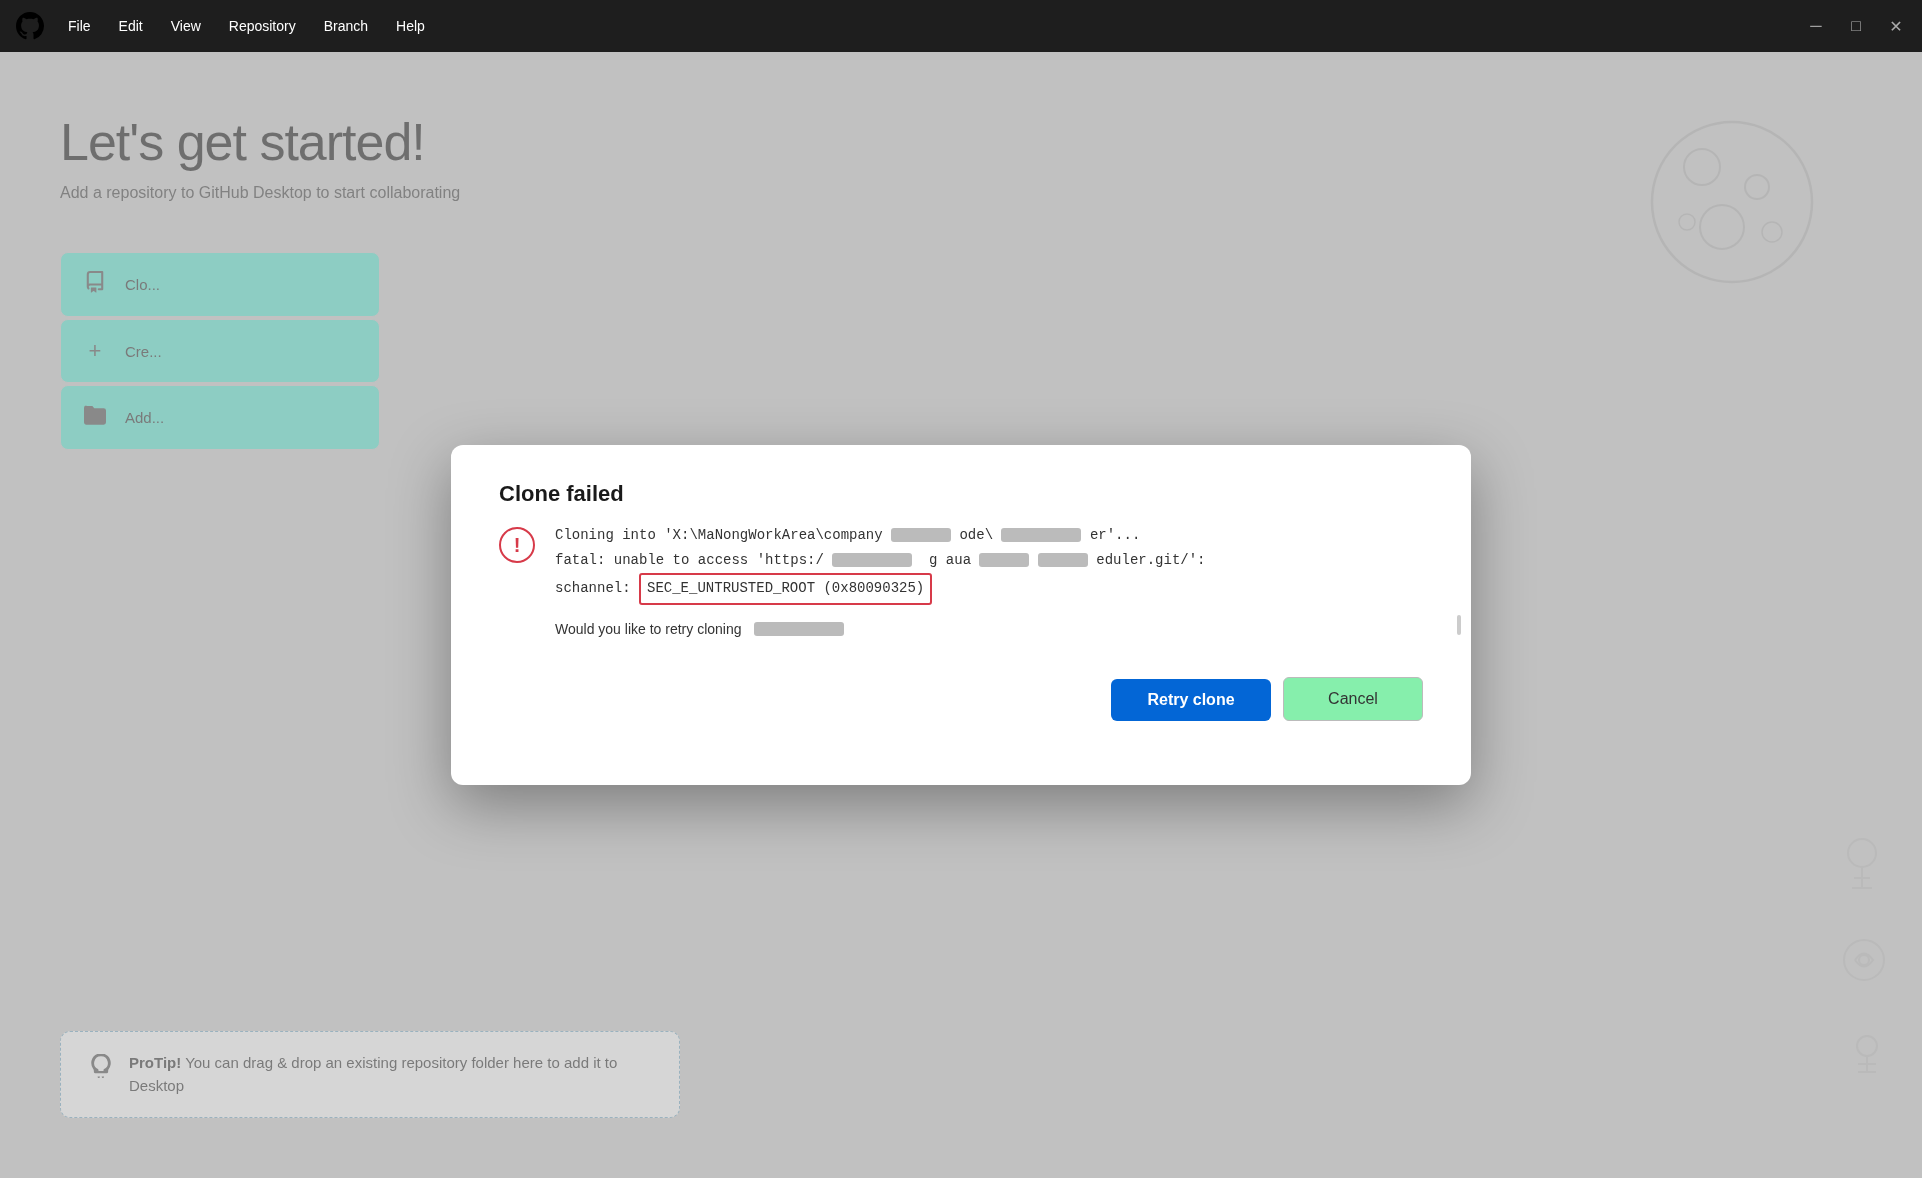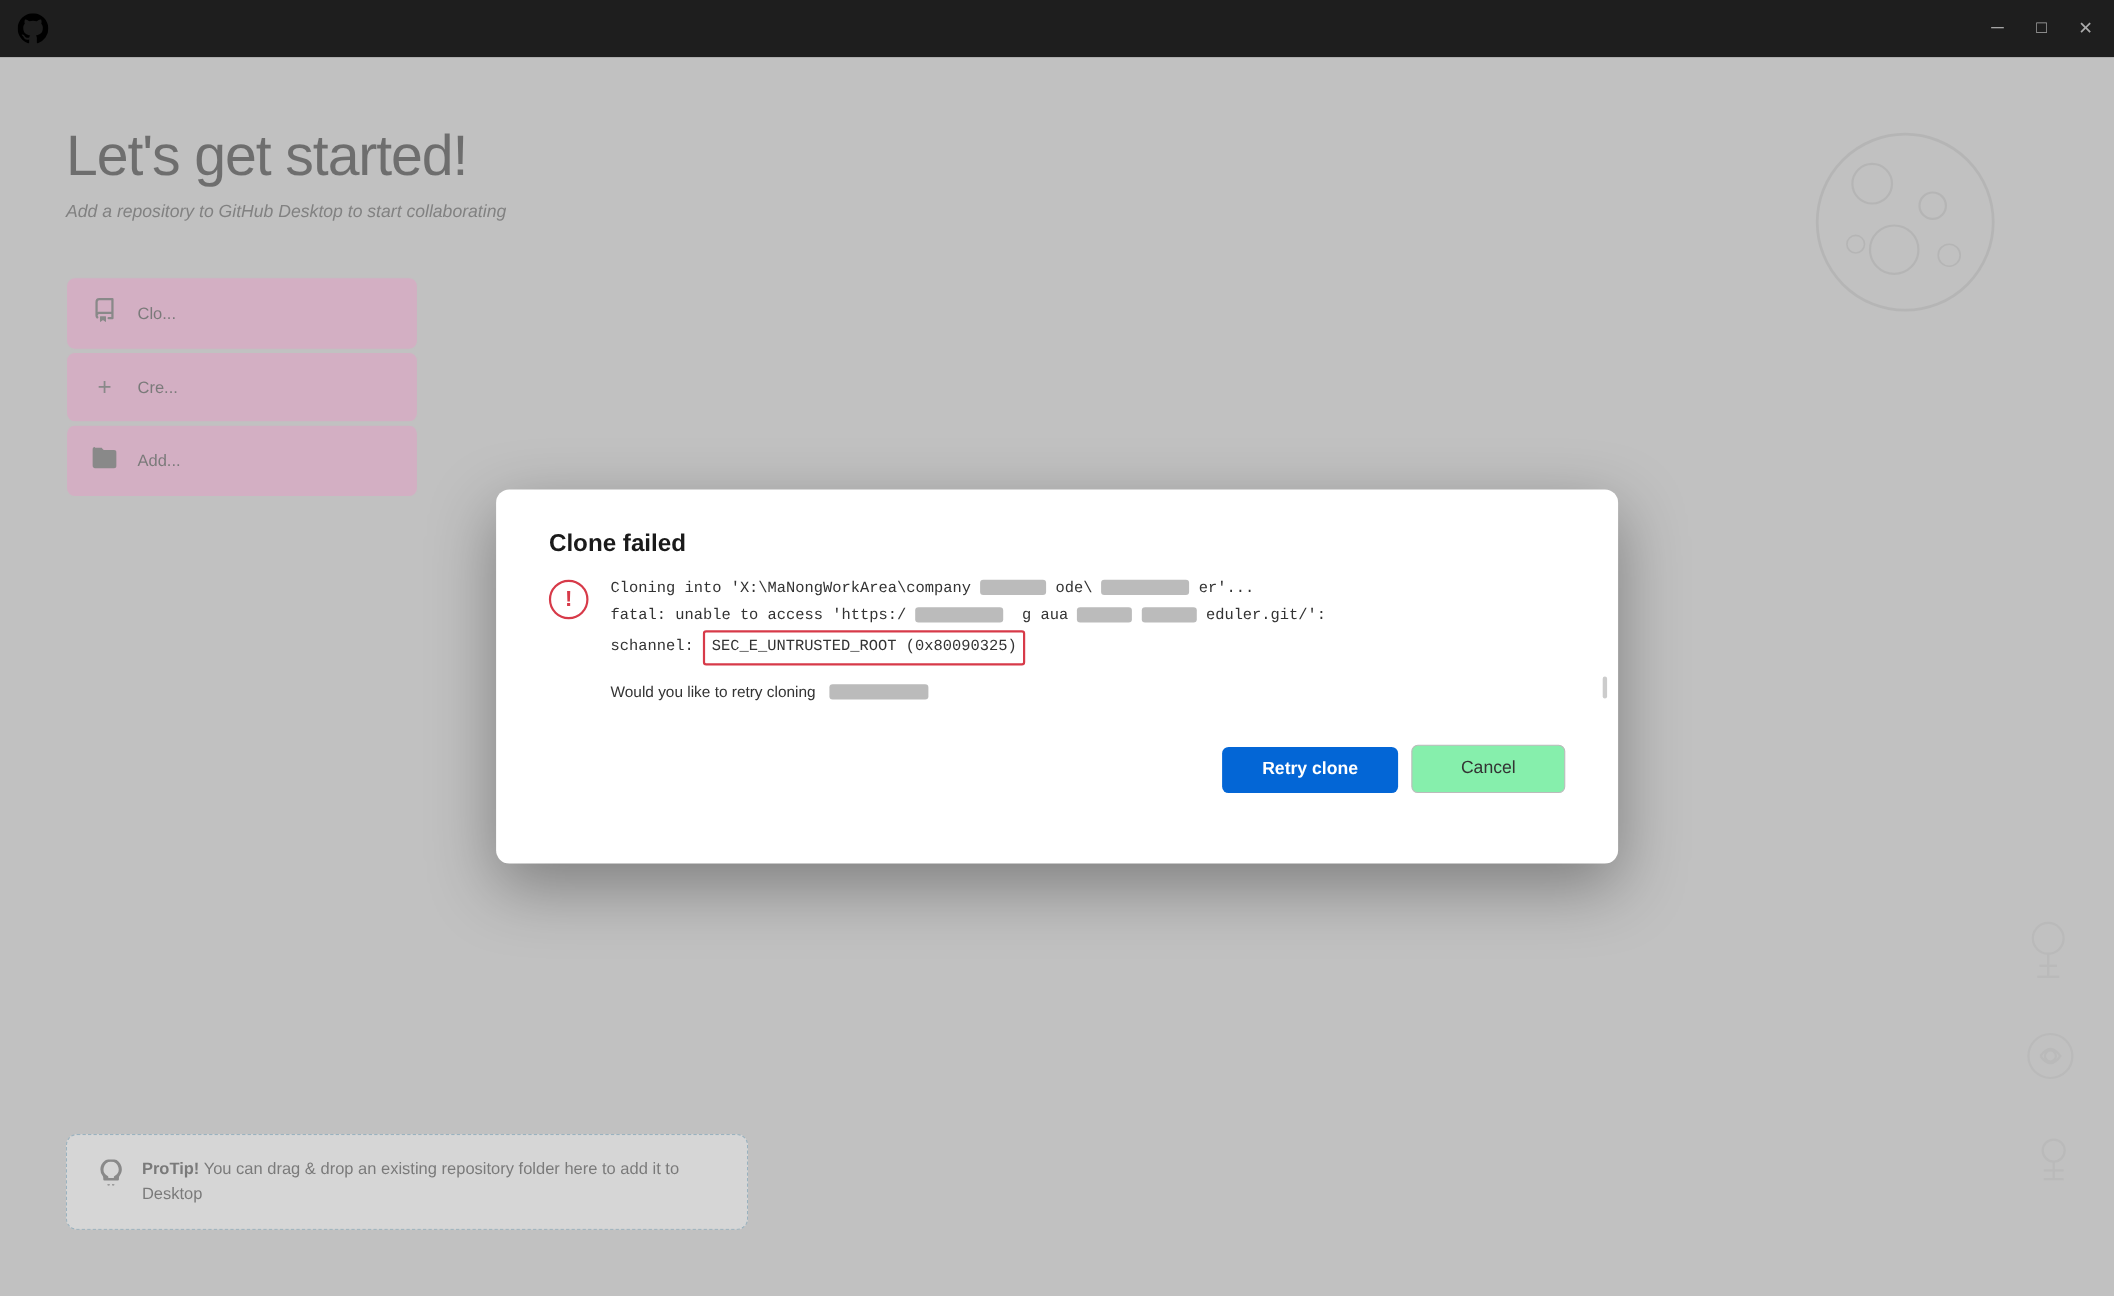--- a/index.html
+++ b/index.html
@@ -78,32 +78,31 @@
       font-size: 52px;
       font-weight: 300;
       color: #1a1a1a;
       margin-bottom: 12px;
       letter-spacing: -1px;
     }
     .welcome-subtitle {
       font-size: 16px;
       color: #444;
       margin-bottom: 50px;
-      font-style: italic;
     }
 
     
     .action-cards {
       display: flex;
       flex-direction: column;
       gap: 2px;
       width: 320px;
     }
     .action-card {
-      background: #f9a8d4;
+      background: #5eead4;
       border-radius: 8px;
       padding: 18px 20px;
       display: flex;
       align-items: center;
       gap: 16px;
       cursor: pointer;
       border: 1px solid #d0d0d0;
     }
     .action-card-icon {
       font-size: 20px;
@@ -288,20 +287,28 @@
     }
   </style>
 </head>
 <body>
 
 <div class="title-bar">
   <div class="title-bar-logo">
     <svg viewBox="0 0 16 16" width="28" height="28">
       <path class="github-logo" fill-rule="evenodd" d="M8 0C3.58 0 0 3.58 0 8c0 3.54 2.29 6.53 5.47 7.59.4.07.55-.17.55-.38 0-.19-.01-.82-.01-1.49-2.01.37-2.53-.49-2.69-.94-.09-.23-.48-.94-.82-1.13-.28-.15-.68-.52-.01-.53.63-.01 1.08.58 1.23.82.72 1.21 1.87.87 2.33.66.07-.52.28-.87.51-1.07-1.78-.2-3.64-.89-3.64-3.95 0-.87.31-1.59.82-2.15-.08-.2-.36-1.02.08-2.12 0 0 .67-.21 2.2.82.64-.18 1.32-.27 2-.27.68 0 1.36.09 2 .27 1.53-1.04 2.2-.82 2.2-.82.44 1.1.16 1.92.08 2.12.51.56.82 1.27.82 2.15 0 3.07-1.87 3.75-3.65 3.95.29.25.54.73.54 1.48 0 1.07-.01 1.93-.01 2.2 0 .21.15.46.55.38A8.013 8.013 0 0016 8c0-4.42-3.58-8-8-8z"></path>
     </svg>
+  </div>
+  <div class="title-bar-menu">
+    <div class="title-bar-menu-item">File</div>
+    <div class="title-bar-menu-item">Edit</div>
+    <div class="title-bar-menu-item">View</div>
+    <div class="title-bar-menu-item">Repository</div>
+    <div class="title-bar-menu-item">Branch</div>
+    <div class="title-bar-menu-item">Help</div>
   </div>
   <div class="title-bar-controls">
     <div class="title-bar-ctrl">─</div>
     <div class="title-bar-ctrl">□</div>
     <div class="title-bar-ctrl">✕</div>
   </div>
 </div>
 
 <div class="main-content">
 

